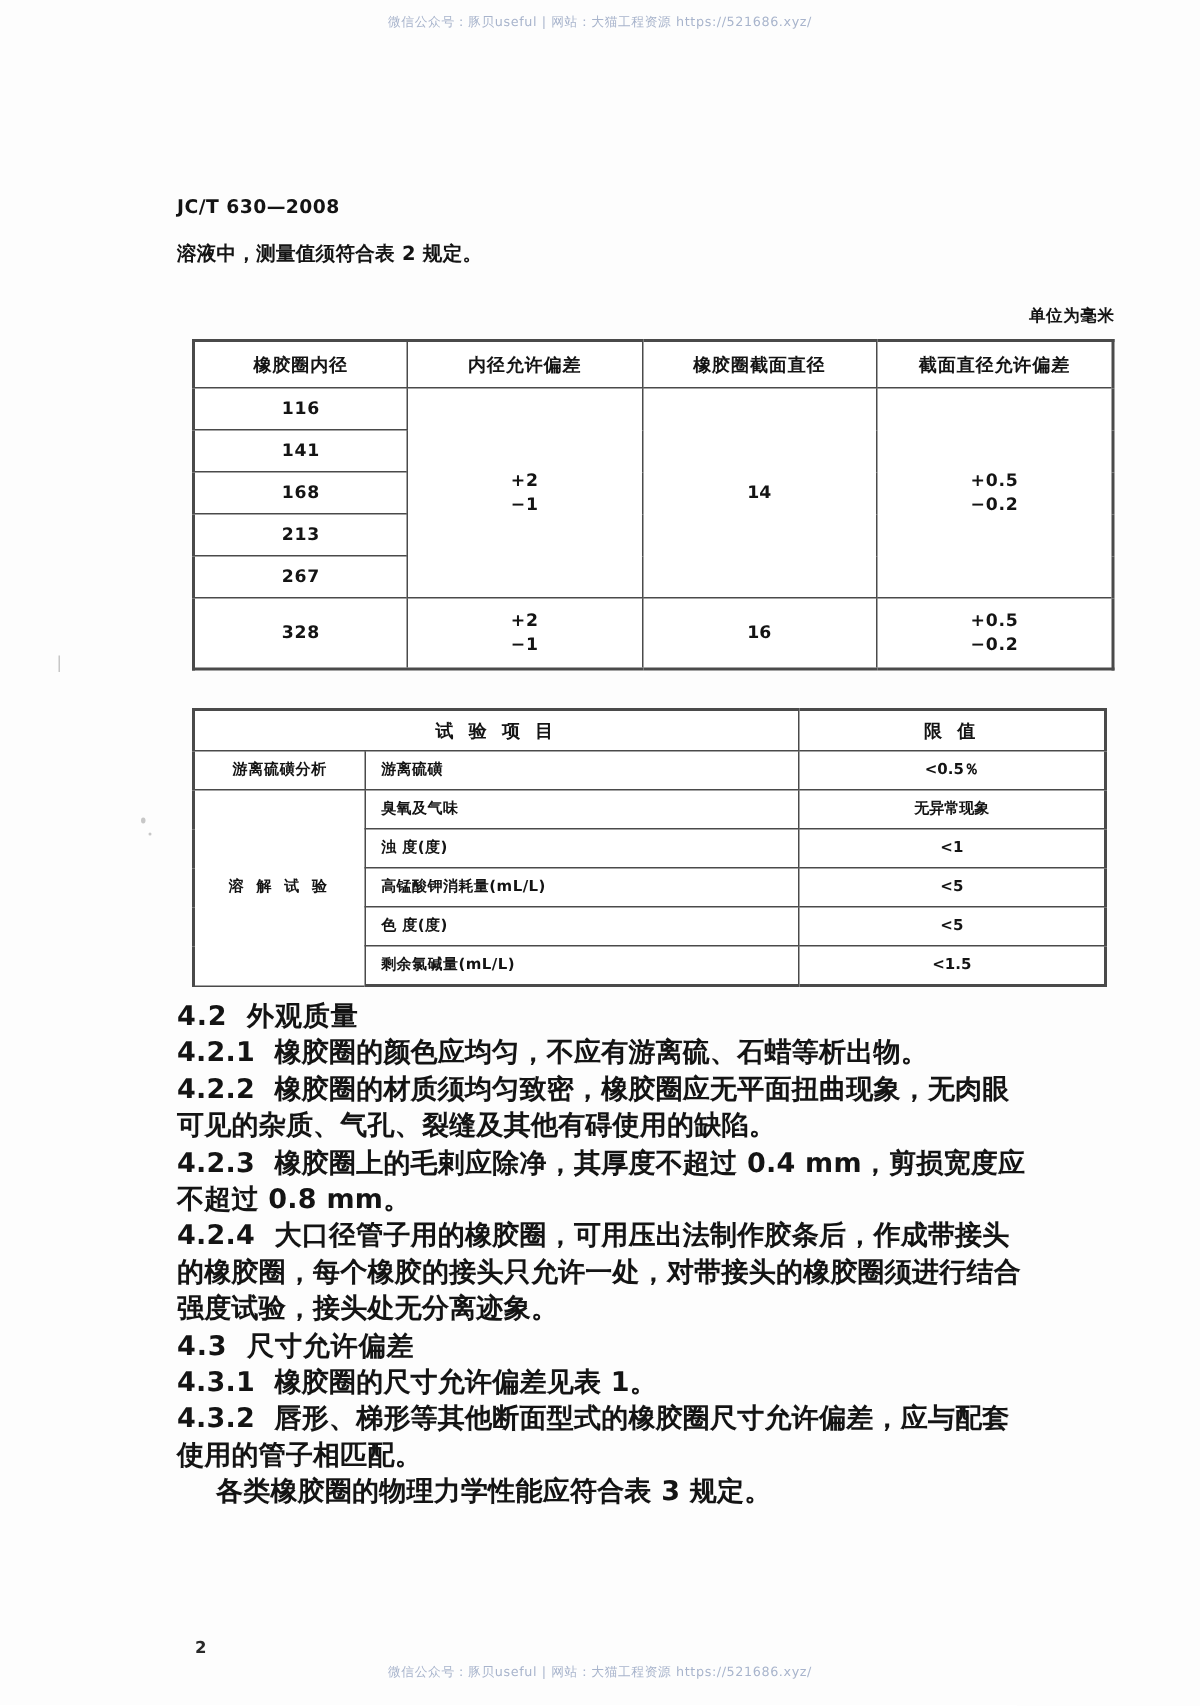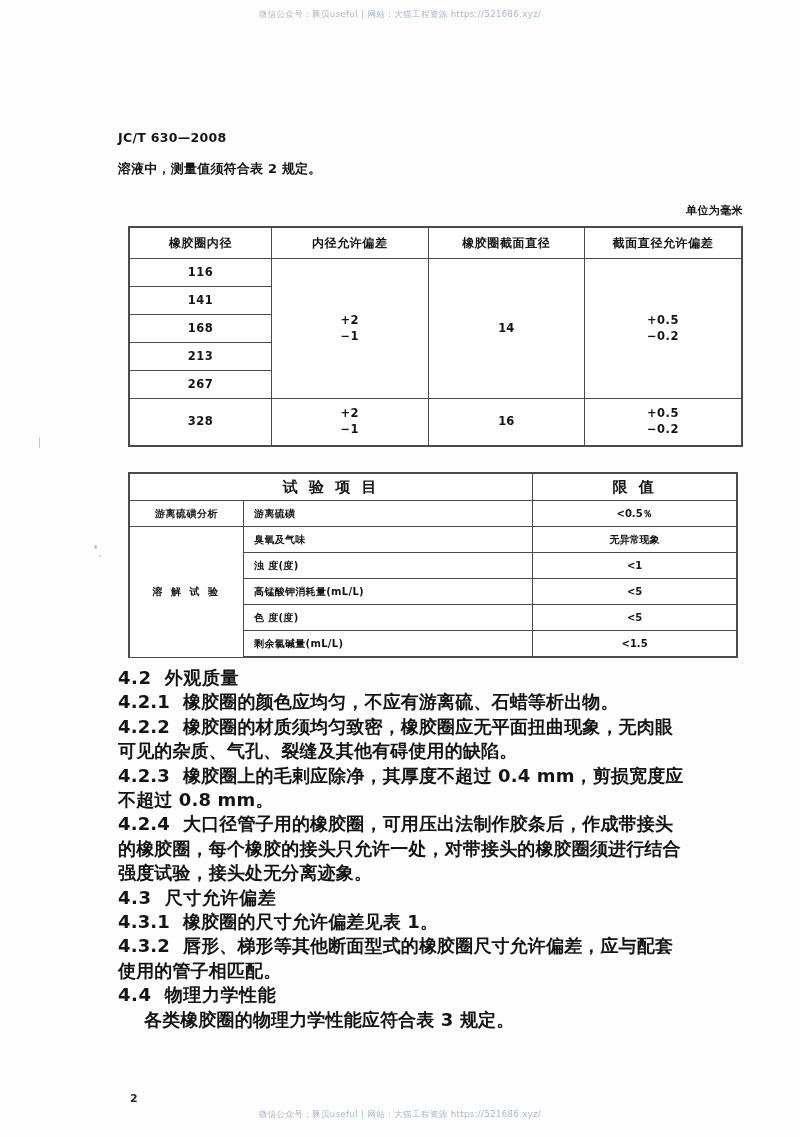--- a/index.html
+++ b/index.html
@@ -123,21 +123,21 @@
   .tol span { display: block; letter-spacing: 0.5px; }
 
   
   #table2 {
     left: 128px;
     top: 472px;
     width: 610px;
   }
   #table2 th {
     height: 26px;
-    font-size: 15px;
+    font-size: 12px;
     letter-spacing: 3px;
   }
   #table2 td {
     height: 25px;
     font-size: 10px;
     margin-top: 10px;
   }
   #table2 td.item {
     text-align: left;
     padding-left: 10px;
@@ -321,23 +321,20 @@
     </p>
     <p class="h">
       <span>4.3</span><span class="num-gap"></span><span>尺寸允许偏差</span>
     </p>
     <p>
       <span>4.3.1</span><span class="num-gap"></span><span>橡胶圈的尺寸允许偏差见表 1。</span>
     </p>
     <p>
       <span>4.3.2</span><span class="num-gap"></span><span>唇形、梯形等其他断面型式的橡胶圈尺寸允许偏差，应与配套使用的管子相匹配。</span>
     </p>
-    <p class="h">
-      <span>4.4</span><span class="num-gap"></span><span>物理力学性能</span>
-    </p>
     <p>
       <span class="indent"></span><span>各类橡胶圈的物理力学性能应符合表 3 规定。</span>
     </p>
   </div>
 
   <div class="page-num">2</div>
 
   <div class="watermark watermark-bottom">微信公众号：豚贝useful  |  网站：大猫工程资源  https://521686.xyz/</div>
 
 </div>

